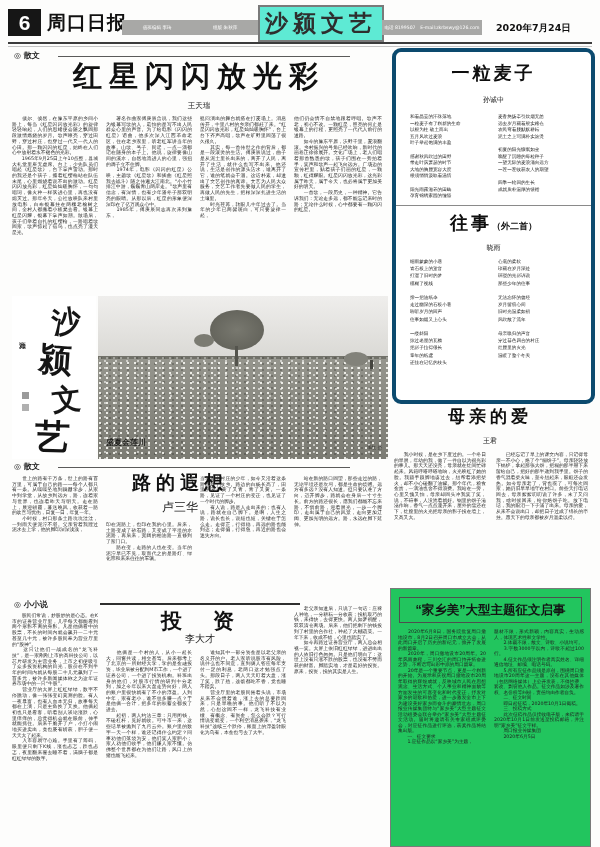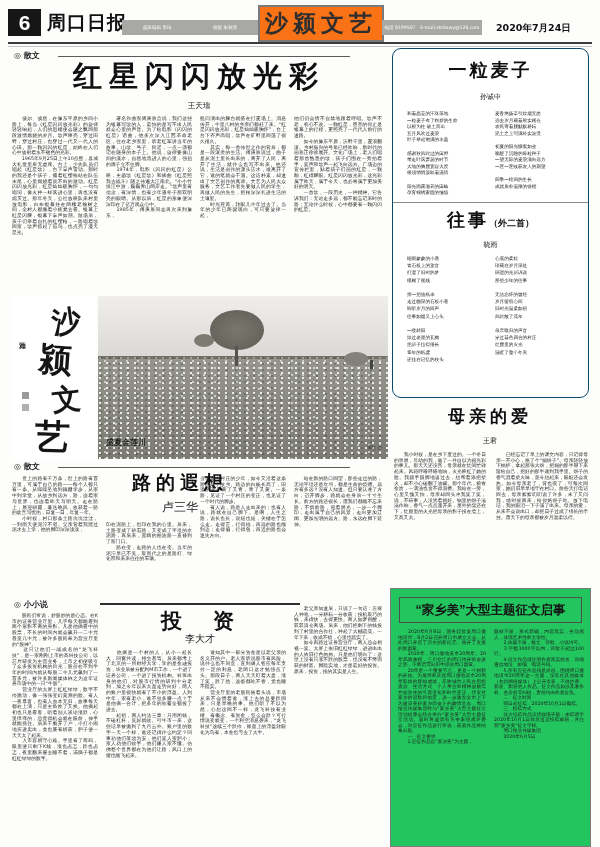--- a/index.html
+++ b/index.html
@@ -6,21 +6,21 @@
   body{width:600px;height:847px;position:relative;background:#fdfdfc;font-family:"Liberation Serif",serif;overflow:hidden;}
   .abs{position:absolute;}
   
   .pagenum{left:8px;top:9px;width:33px;height:27px;background:#161616;color:#fff;
     font:bold 21px/27px "Liberation Sans",sans-serif;text-align:center;}
   .masthead{left:47px;top:12px;font:bold 19px/22px "Liberation Serif",serif;color:#111;letter-spacing:1px;}
   .graybar{top:20px;height:15px;background:#a8a8a6;color:#fff;font:4.6px/15px "DejaVu Sans",sans-serif;
     display:flex;justify-content:space-around;align-items:center;}
   .gb1{left:122px;width:136px;}
   .gb2{left:382px;width:100px;}
-  .sectionbox{left:258px;top:5px;width:122px;height:33px;background:#f97316;border:2px solid #7a7a7a;
+  .sectionbox{left:258px;top:5px;width:122px;height:33px;background:#5eead4;border:2px solid #7a7a7a;
     font:23px/33px "Liberation Serif",serif;color:#2e2e2e;text-align:center;letter-spacing:5px;font-weight:600;}
   .dateline{left:496px;top:21px;font:bold 9.5px/14px "DejaVu Sans",sans-serif;color:#111;}
   .hrule{left:8px;width:584px;height:2px;background:#3c3c3c;top:42px;}
   .hrule2{left:8px;width:584px;height:1px;background:#c5c5c5;top:46px;}
   
   .seclabel{font:bold 8px/10px "DejaVu Sans",sans-serif;color:#1c1c1c;}
   .secrule{height:1px;background:#5a5a5a;}
   
   .bigtitle{left:10px;width:378px;text-align:center;font:bold 29px/40px "Liberation Serif",serif;
     color:#101010;letter-spacing:7px;}
@@ -46,21 +46,21 @@
       radial-gradient(circle at 1px 1px, rgba(35,35,30,.28) 0 1px, transparent 1.4px) 2px 1px/9px 6px,
       linear-gradient(#96968e,#7b7b73);}
   .horizon{position:absolute;left:0;top:60px;width:290px;height:3px;background:rgba(70,70,62,.45);}
   .canopy{position:absolute;border-radius:50%;}
   .trunk{position:absolute;background:#54544d;}
   .figure{position:absolute;background:#45453f;}
   .photocap{position:absolute;left:8px;bottom:12px;font:bold 8px/9px "DejaVu Sans",sans-serif;color:#20201d;
     text-shadow:0 0 2px rgba(255,255,255,.5);}
   .photocredit{position:absolute;right:6px;bottom:8px;font:4.5px/6px "DejaVu Sans",sans-serif;color:#2c2c28;}
   
-  .poemsbox{left:392px;top:48px;width:195px;height:348px;border:1px solid #0c4a6e;border-radius:9px;background:#fff;}
+  .poemsbox{left:392px;top:48px;width:195px;height:348px;border:4px solid #0c4a6e;border-radius:9px;background:#fff;}
   .poemtitle{position:absolute;width:100%;text-align:center;font:bold 18px/22px "Liberation Serif",serif;
     color:#0e0e0e;letter-spacing:3px;}
   .poemtitle small{font-size:9px;letter-spacing:0;font-weight:bold;}
   .pbyline{position:absolute;width:100%;text-align:center;font:7px/9px "DejaVu Sans",sans-serif;color:#222;}
   .pdivider{position:absolute;left:0;width:100%;height:1px;background:#8a8a8a;}
   .mothertitle{left:392px;top:406px;width:196px;text-align:center;
     font:bold 17px/22px "Liberation Serif",serif;color:#0e0e0e;letter-spacing:4px;}
   .essaybox{left:390px;top:588px;width:199px;height:257px;border:1px solid #7a7a7a;background:#22c55e;}
   .essaytitlebox{position:absolute;left:8px;top:8px;width:181px;height:24px;border:1px solid #4e4e4e;
     font:bold 12.5px/24px "Liberation Sans",sans-serif;text-align:center;color:#141414;}

